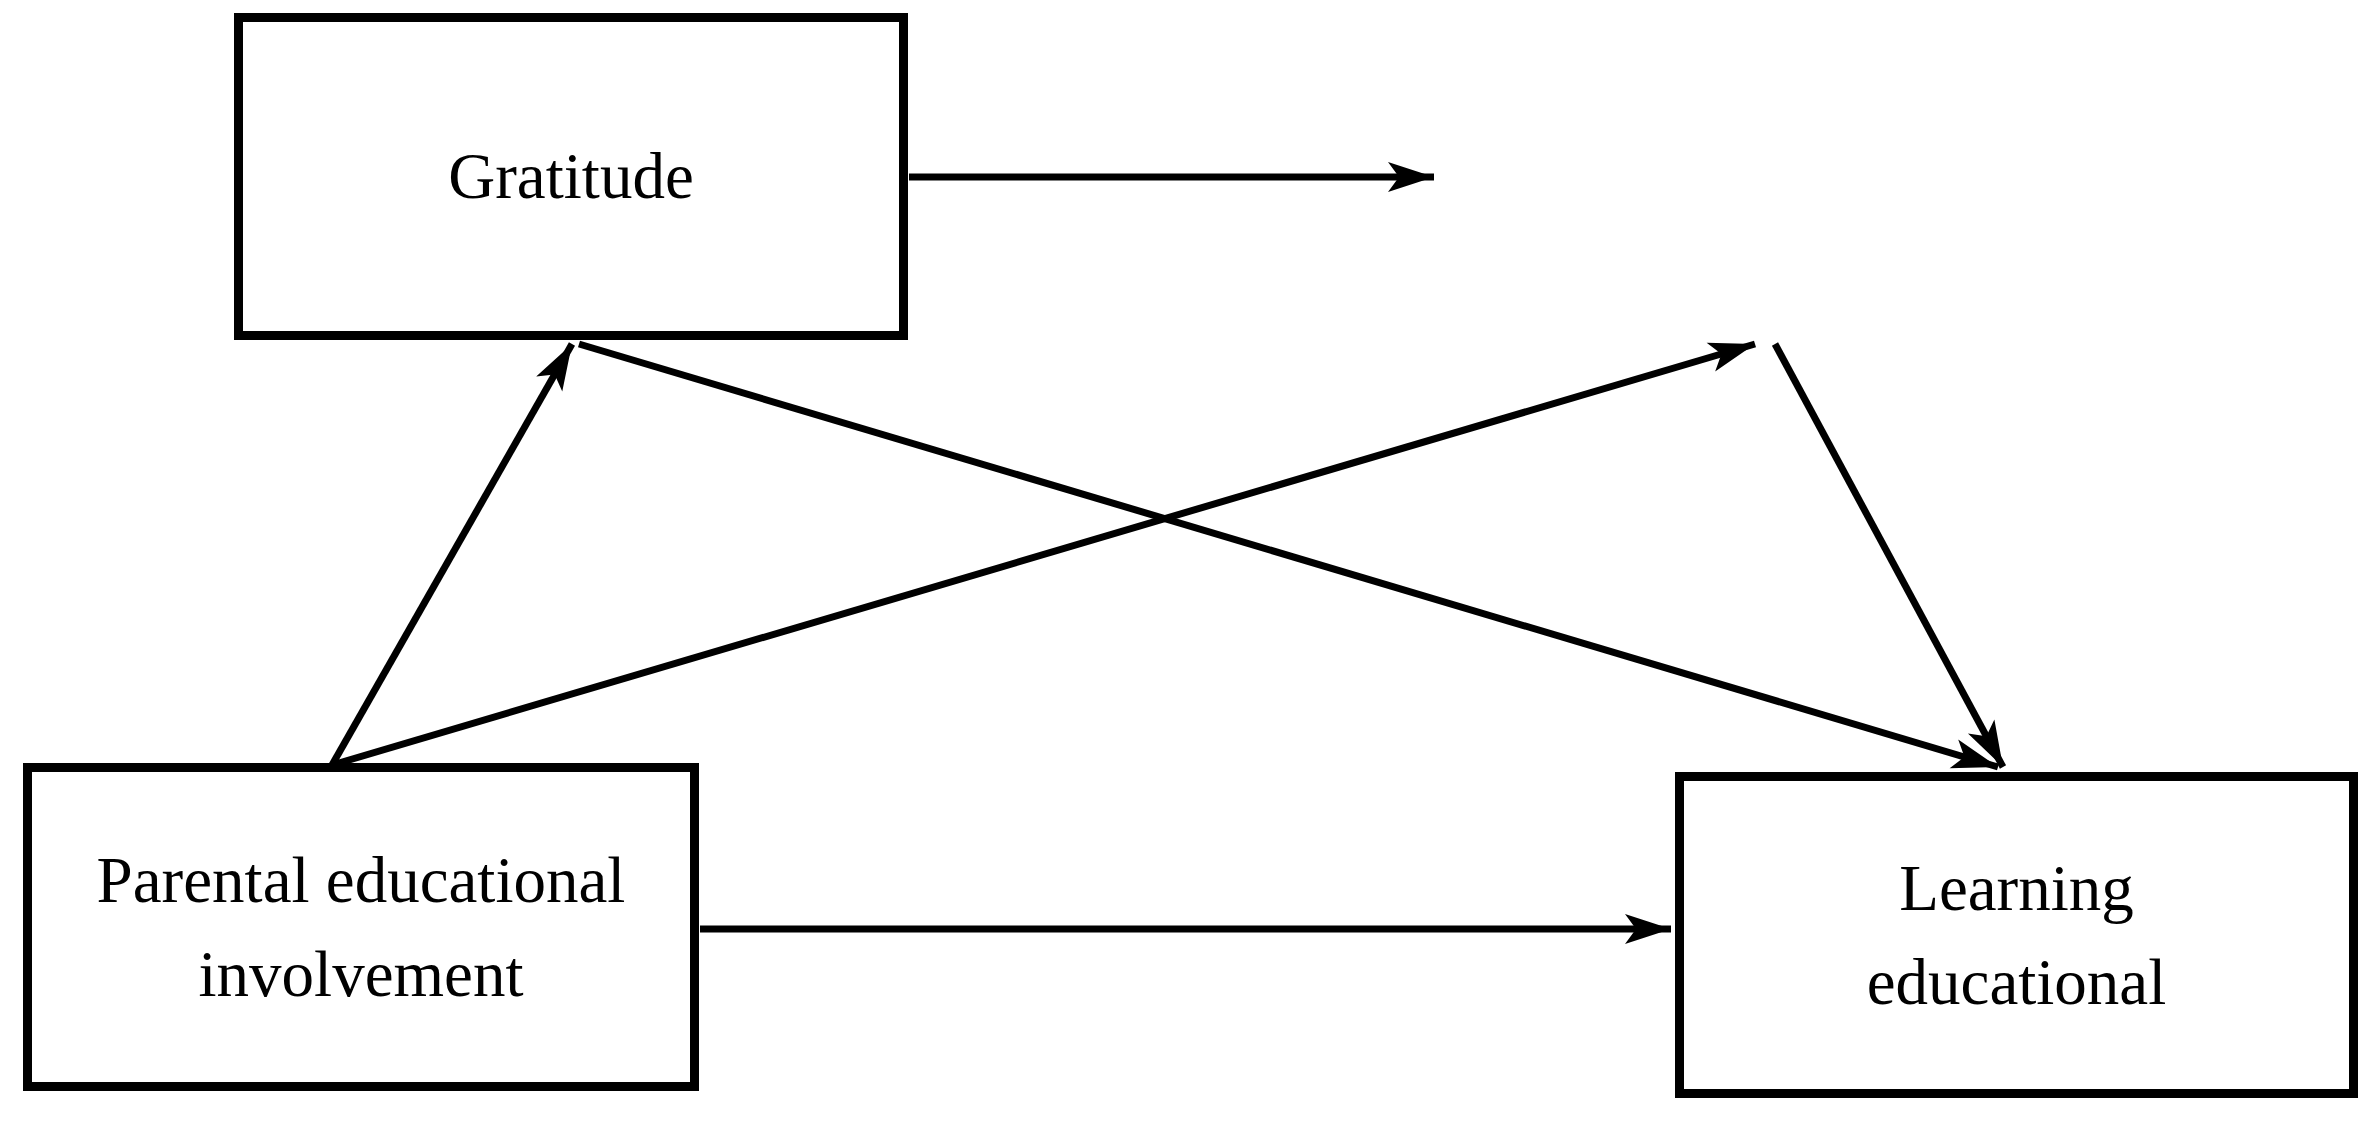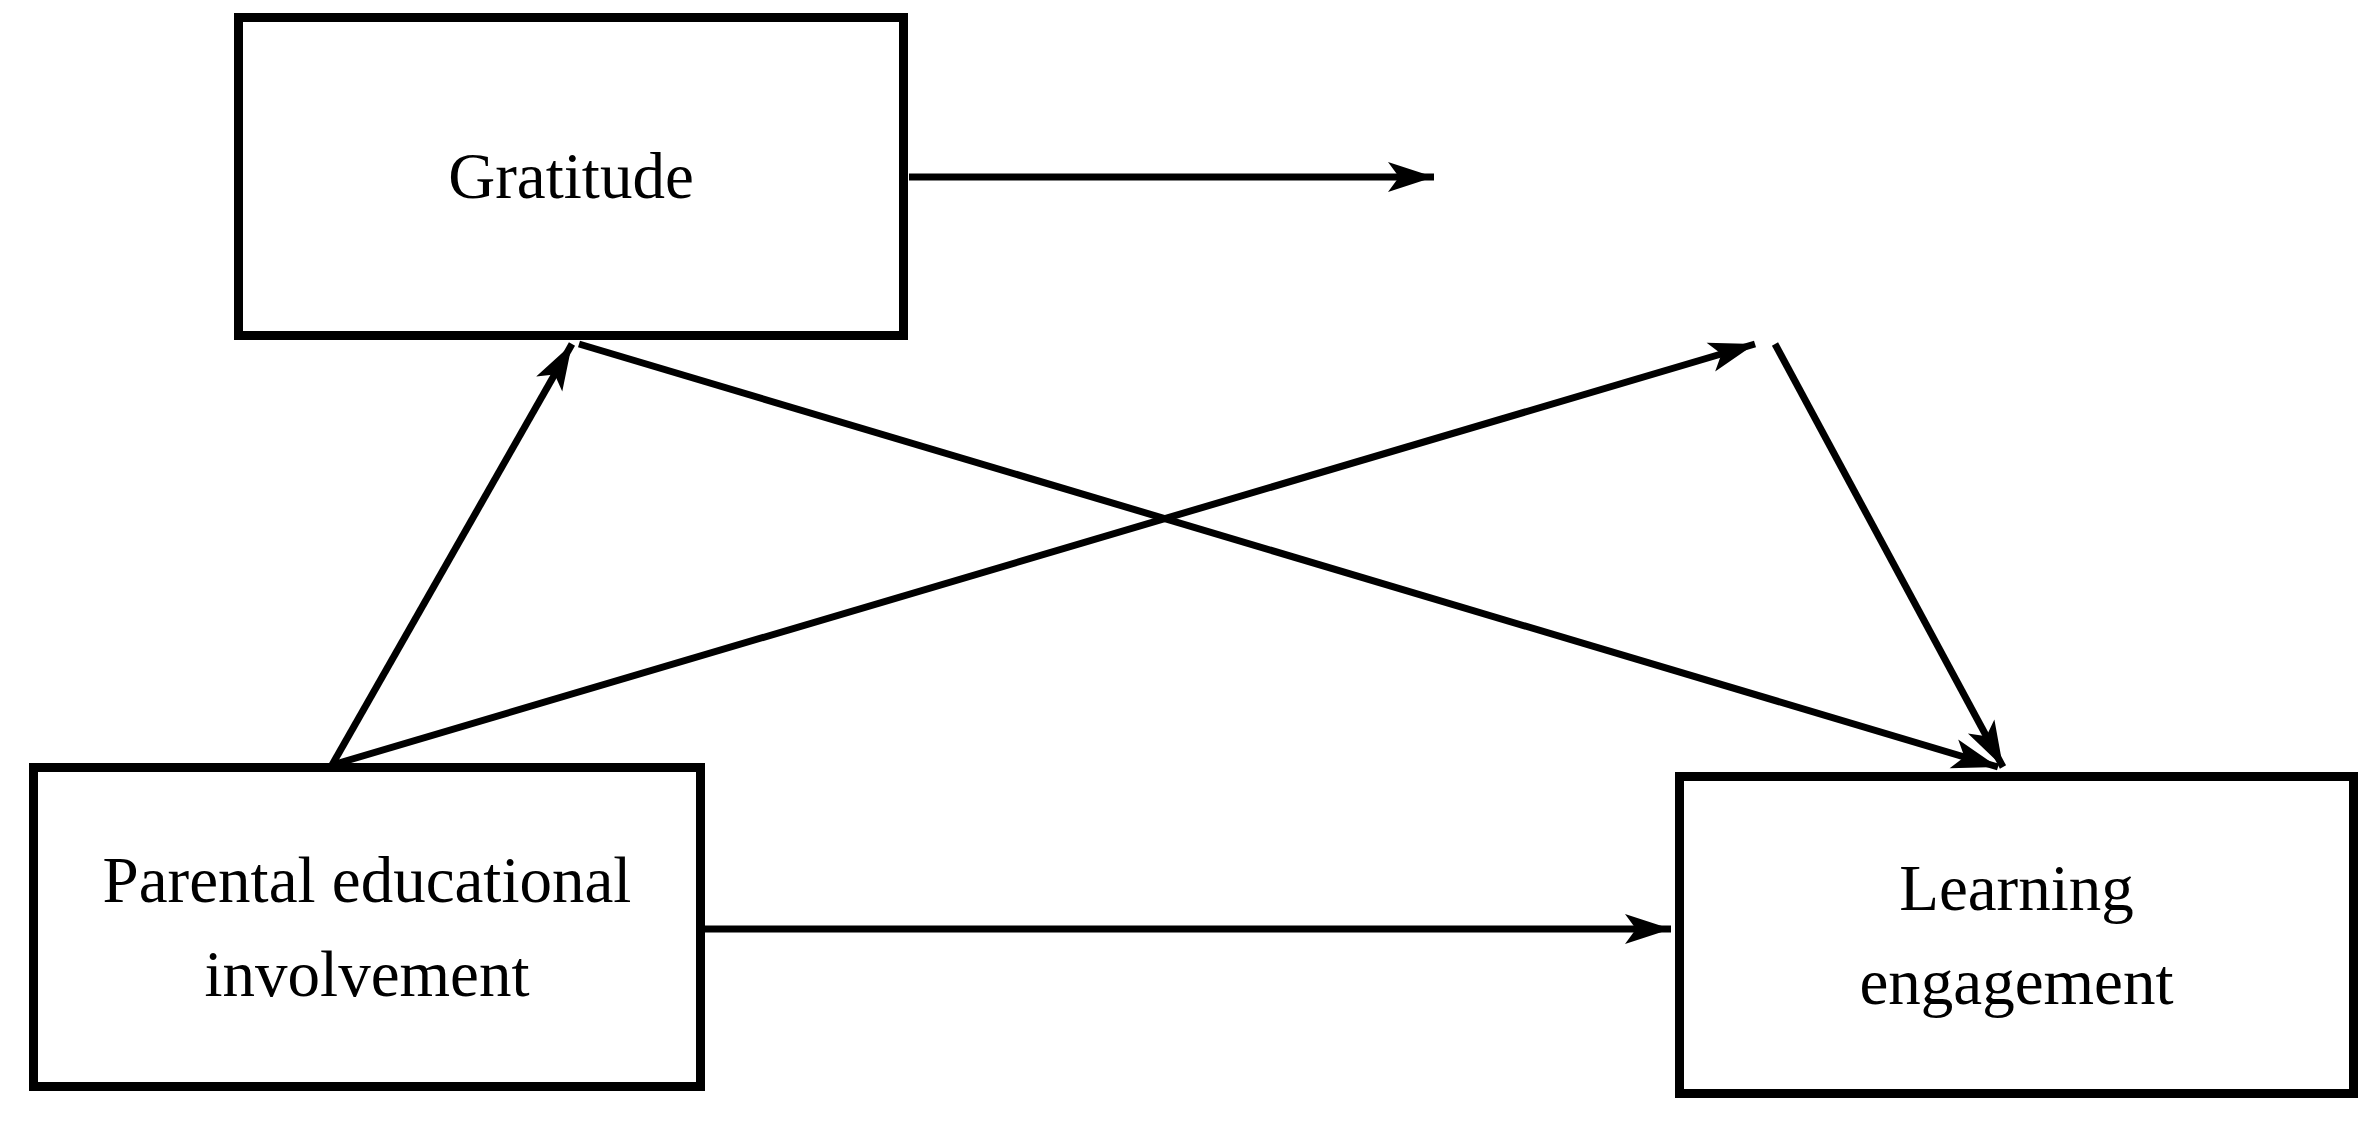--- a/index.html
+++ b/index.html
@@ -25,21 +25,21 @@
     align-items: center;
     justify-content: center;
     text-align: center;
     color: #000000;
     font-size: 65px;
     line-height: 1.45;
     white-space: pre-line;
   }
   .node-gratitude { left: 234px; top: 13px;  width: 674px; height: 327px; }
   .node-hope      { left: 1438px; top: 13px; width: 672px; height: 327px; }
-  .node-parental  { left: 29px;  top: 763px; width: 676px; height: 328px; align-items: center; }
+  .node-parental  { left: 23px;  top: 763px; width: 676px; height: 328px; align-items: center; }
   .node-learning  { left: 1675px; top: 772px; width: 683px; height: 326px; }
   .arrow-layer {
     position: absolute;
     left: 0; top: 0;
     width: 2375px;
     height: 1121px;
     pointer-events: none;
   }
   .edge {
     stroke: #000000;
@@ -57,21 +57,21 @@
   </div>
 
 
   <div class="node node-parental">
     <span>Parental educational
 involvement</span>
   </div>
 
   <div class="node node-learning">
     <span>Learning
-engagement</span>
+educational</span>
   </div>
 
   <svg class="arrow-layer" viewBox="0 0 2375 1121" xmlns="http://www.w3.org/2000/svg">
     <defs>
       <marker id="arrowhead" viewBox="0 0 50 34" refX="48" refY="17" markerWidth="50" markerHeight="34" markerUnits="userSpaceOnUse" orient="auto">
         <path d="M 2 2 L 48 17 L 2 32 L 13 17 Z" fill="#000000"></path>
       </marker>
     </defs>
 
     <line class="edge" x1="909" y1="177" x2="1434" y2="177" marker-end="url(#arrowhead)"></line>

